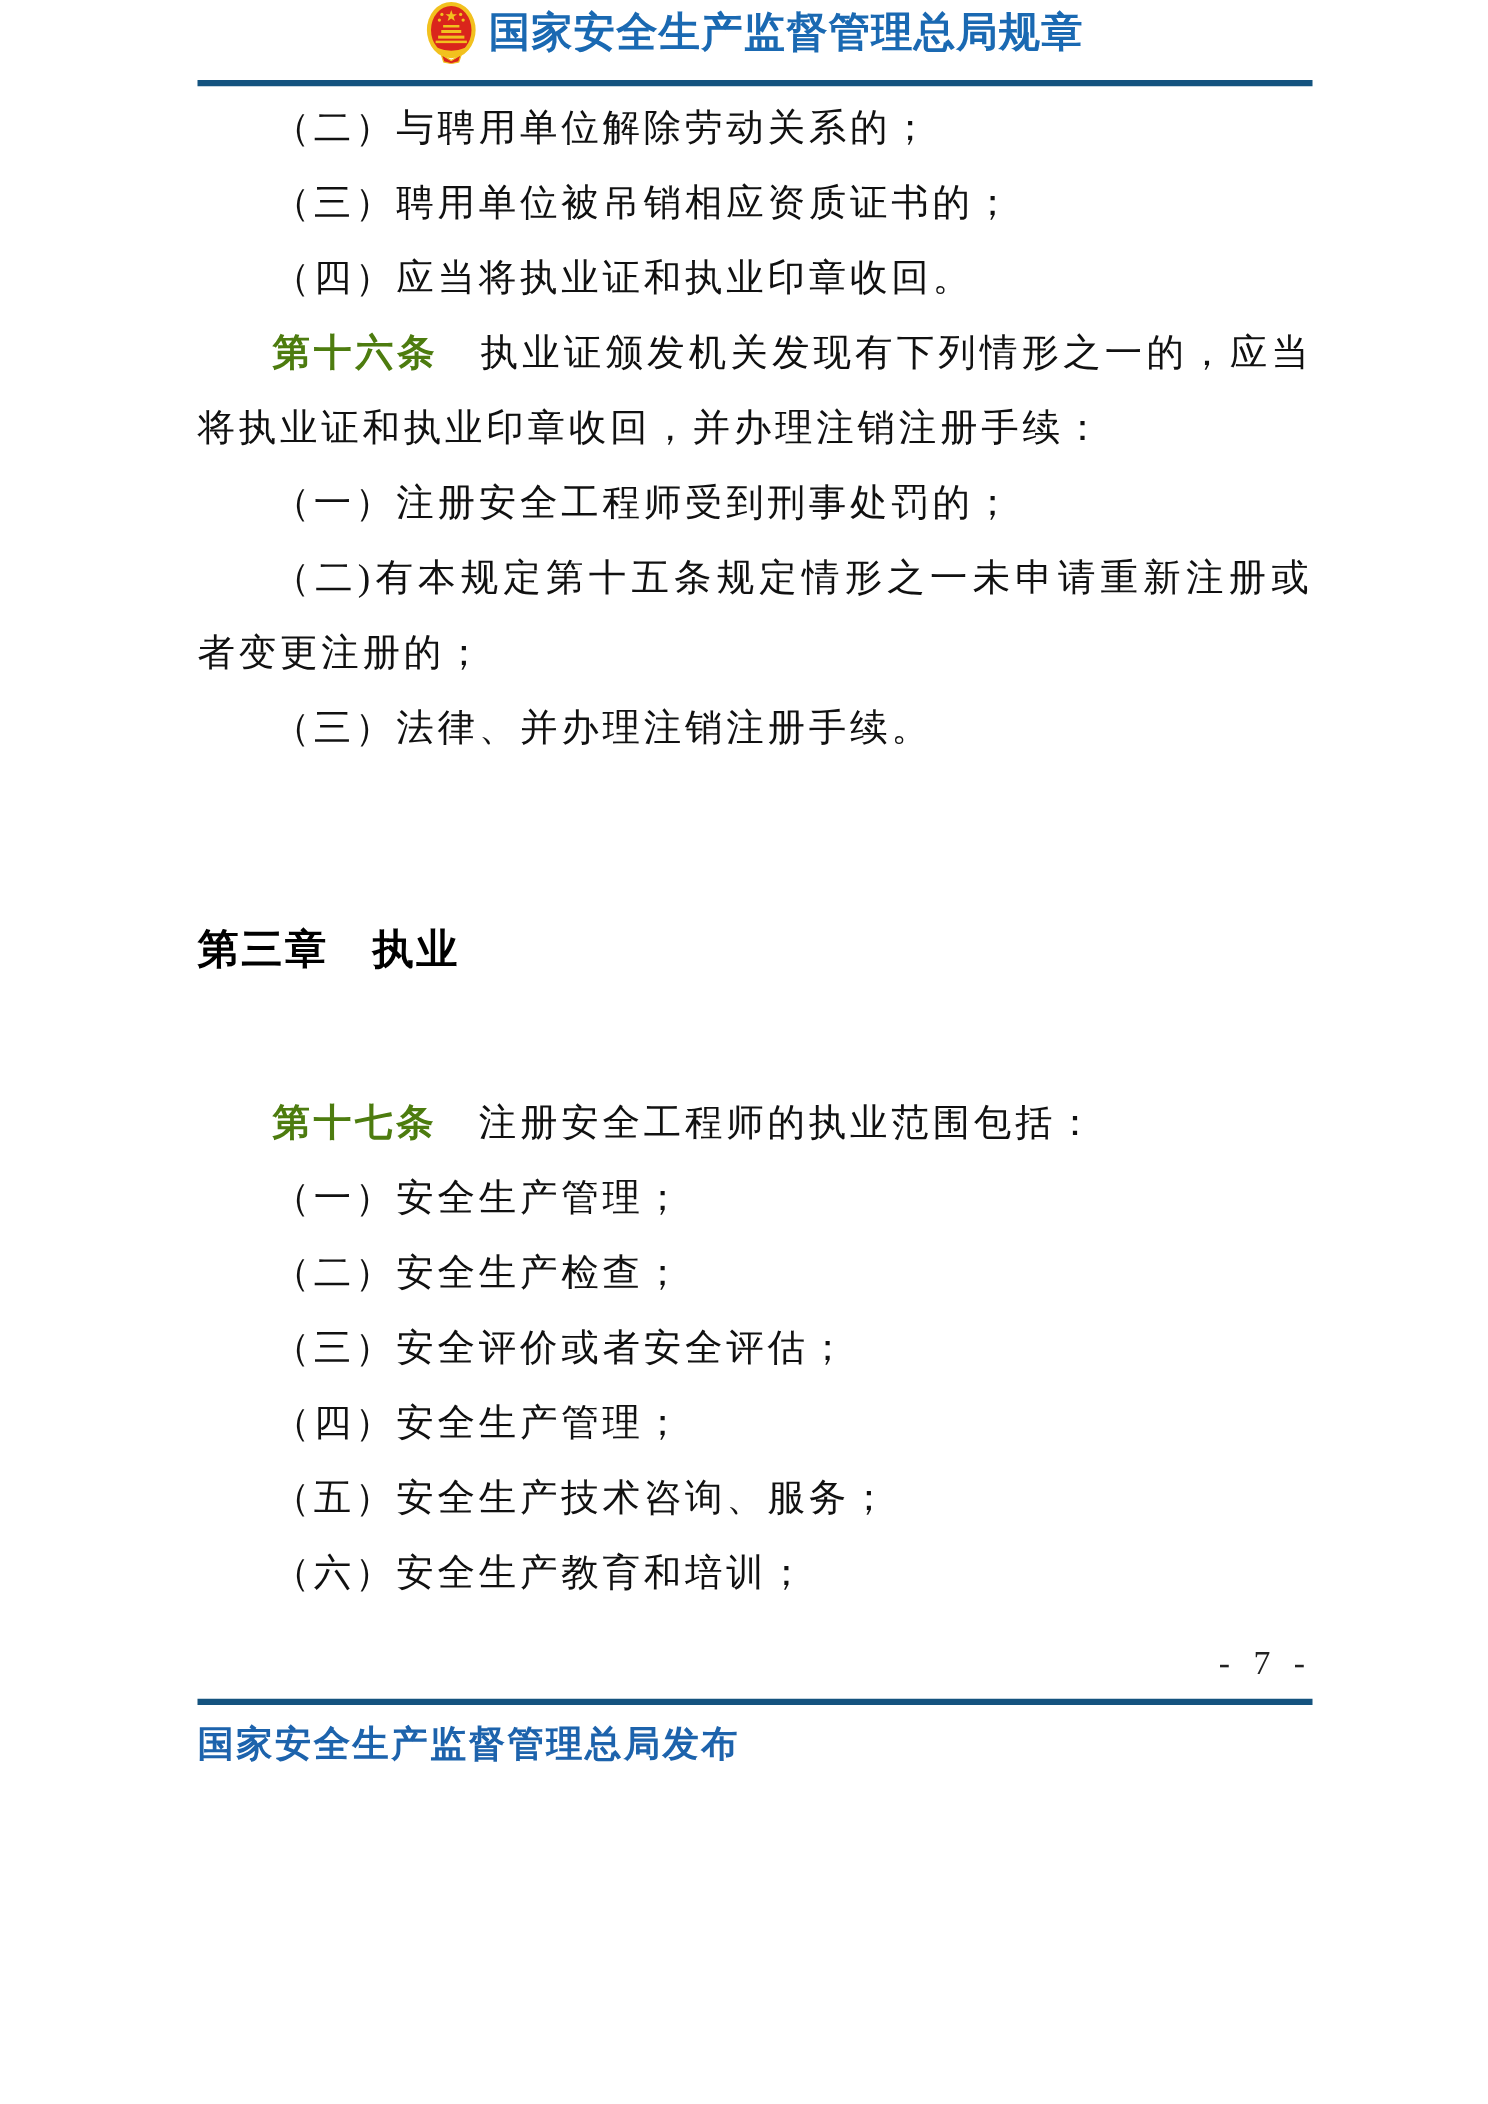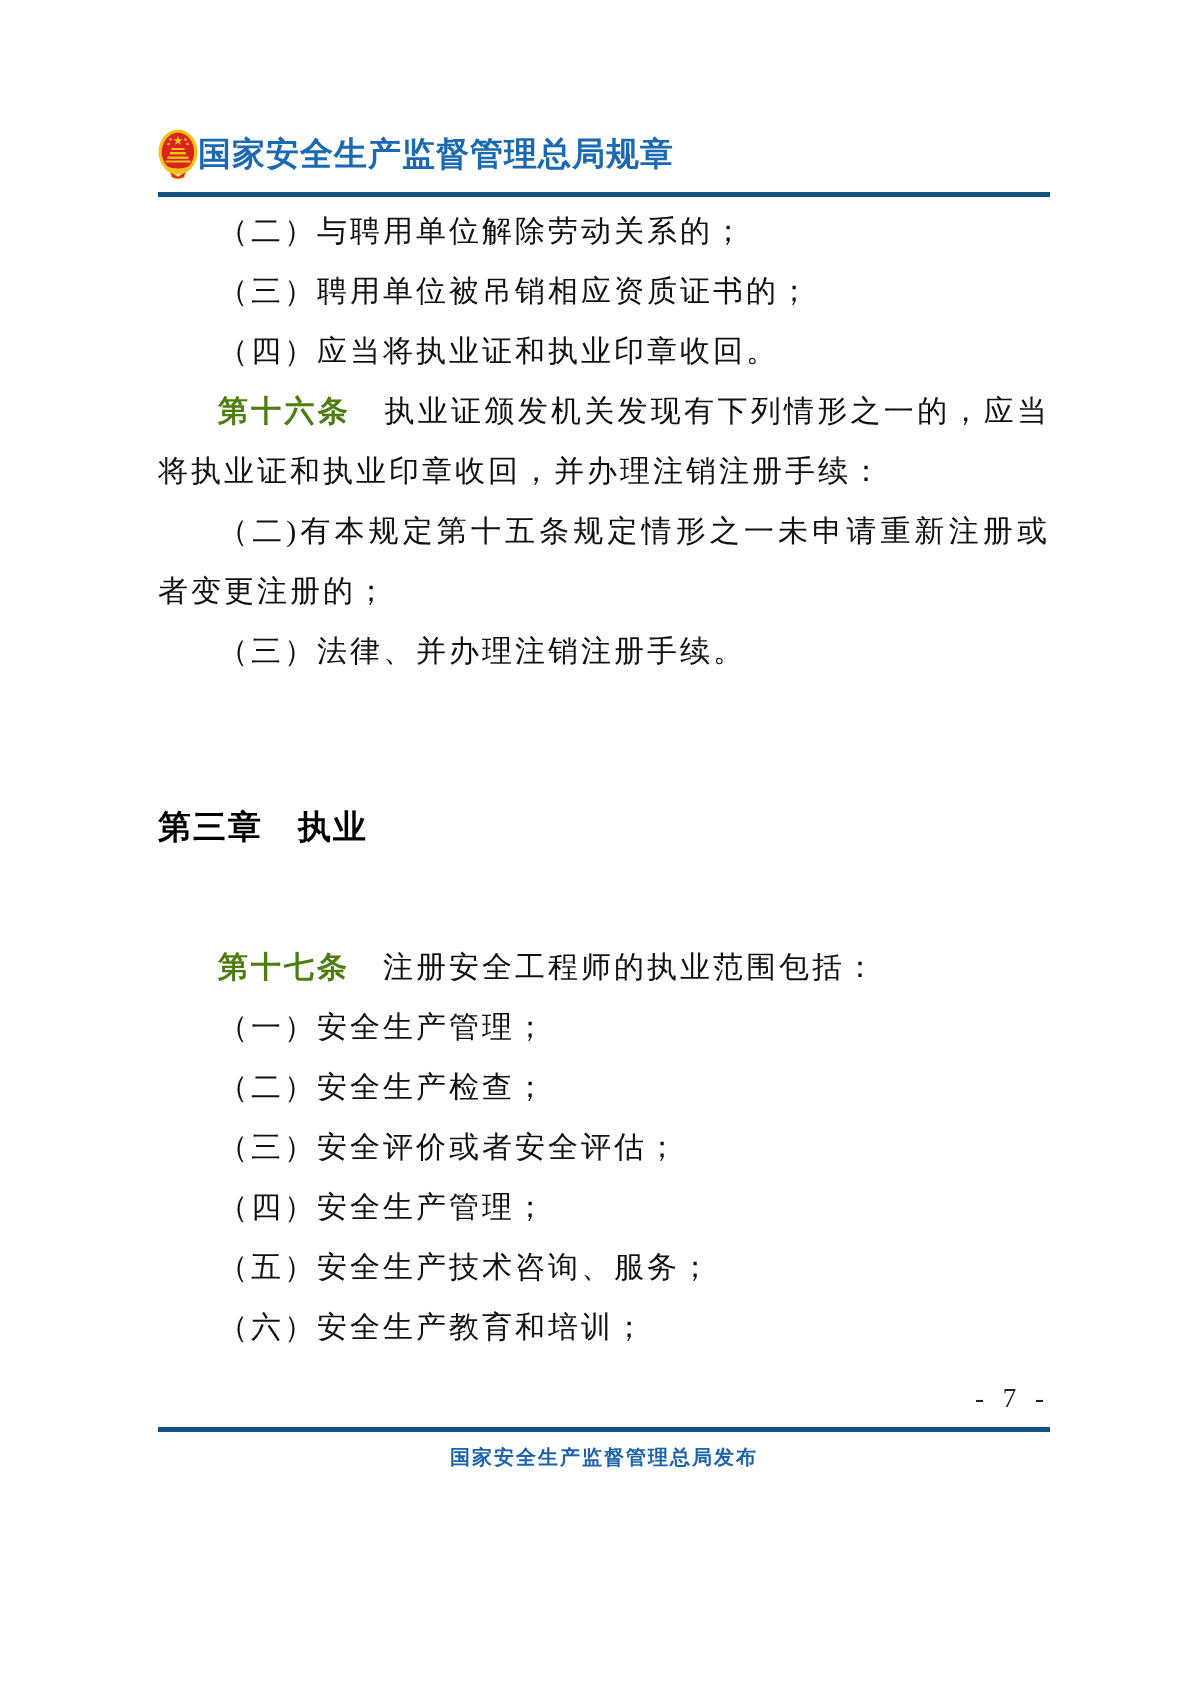--- a/index.html
+++ b/index.html
@@ -12,24 +12,25 @@
     font-family:"Liberation Serif","DejaVu Serif",serif;
     color:#111111;
   }
   .content {
     position:absolute;
     left:158px; top:0;
     width:892px;
   }
   
   .header {
-    margin-top:128px;
     display:flex;
     align-items:center;
+    gap:10px;
     height:52px;
+    justify-content:center;
   }
   .emblem { width:40px; height:50px; flex:0 0 auto; }
   .header-title {
     font-size:33px;
     font-weight:bold;
     letter-spacing:1px;
     color:#1a69b2;
     white-space:nowrap;
   }
   .rule { height:5px; background:#14537f; width:100%; }
@@ -64,22 +65,22 @@
     margin-top:26px;
     text-align:right;
     font-size:27px;
     letter-spacing:6px;
     color:#222;
     line-height:30px;
   }
   .rule-bottom { margin-top:14px; }
   .footer-publisher {
     margin-top:12px;
-    text-align:center;
-    font-size:20px;
+    text-align:left;
+    font-size:29px;
     font-weight:bold;
     letter-spacing:2px;
     color:#1d63ac;
   }
 </style>
 </head>
 <body>
 
 <div class="page">
   <div class="content">
@@ -102,20 +103,21 @@
       </svg>
       <span class="header-title">国家安全生产监督管理总局规章</span>
     </div>
     <div class="rule rule-top"></div>
 
     <div class="doc-body items-tight" id="doc-body">
         <p>（二）与聘用单位解除劳动关系的；</p>
         <p>（三）聘用单位被吊销相应资质证书的；</p>
         <p>（四）应当将执业证和执业印章收回。</p>
         <p><span class="article-label">第十六条</span>　执业证颁发机关发现有下列情形之一的，应当将执业证和执业印章收回，并办理注销注册手续：</p>
+        <p>（一）注册安全工程师受到刑事处罚的；</p>
         <p>（二)有本规定第十五条规定情形之一未申请重新注册或者变更注册的；</p>
         <p>（三）法律、并办理注销注册手续。</p>
         <p class="chapter">第三章　执业</p>
         <p><span class="article-label">第十七条</span>　注册安全工程师的执业范围包括：</p>
         <p>（一）安全生产管理；</p>
         <p>（二）安全生产检查；</p>
         <p>（三）安全评价或者安全评估；</p>
         <p>（四）安全生产管理；</p>
         <p>（五）安全生产技术咨询、服务；</p>
         <p>（六）安全生产教育和培训；</p>

